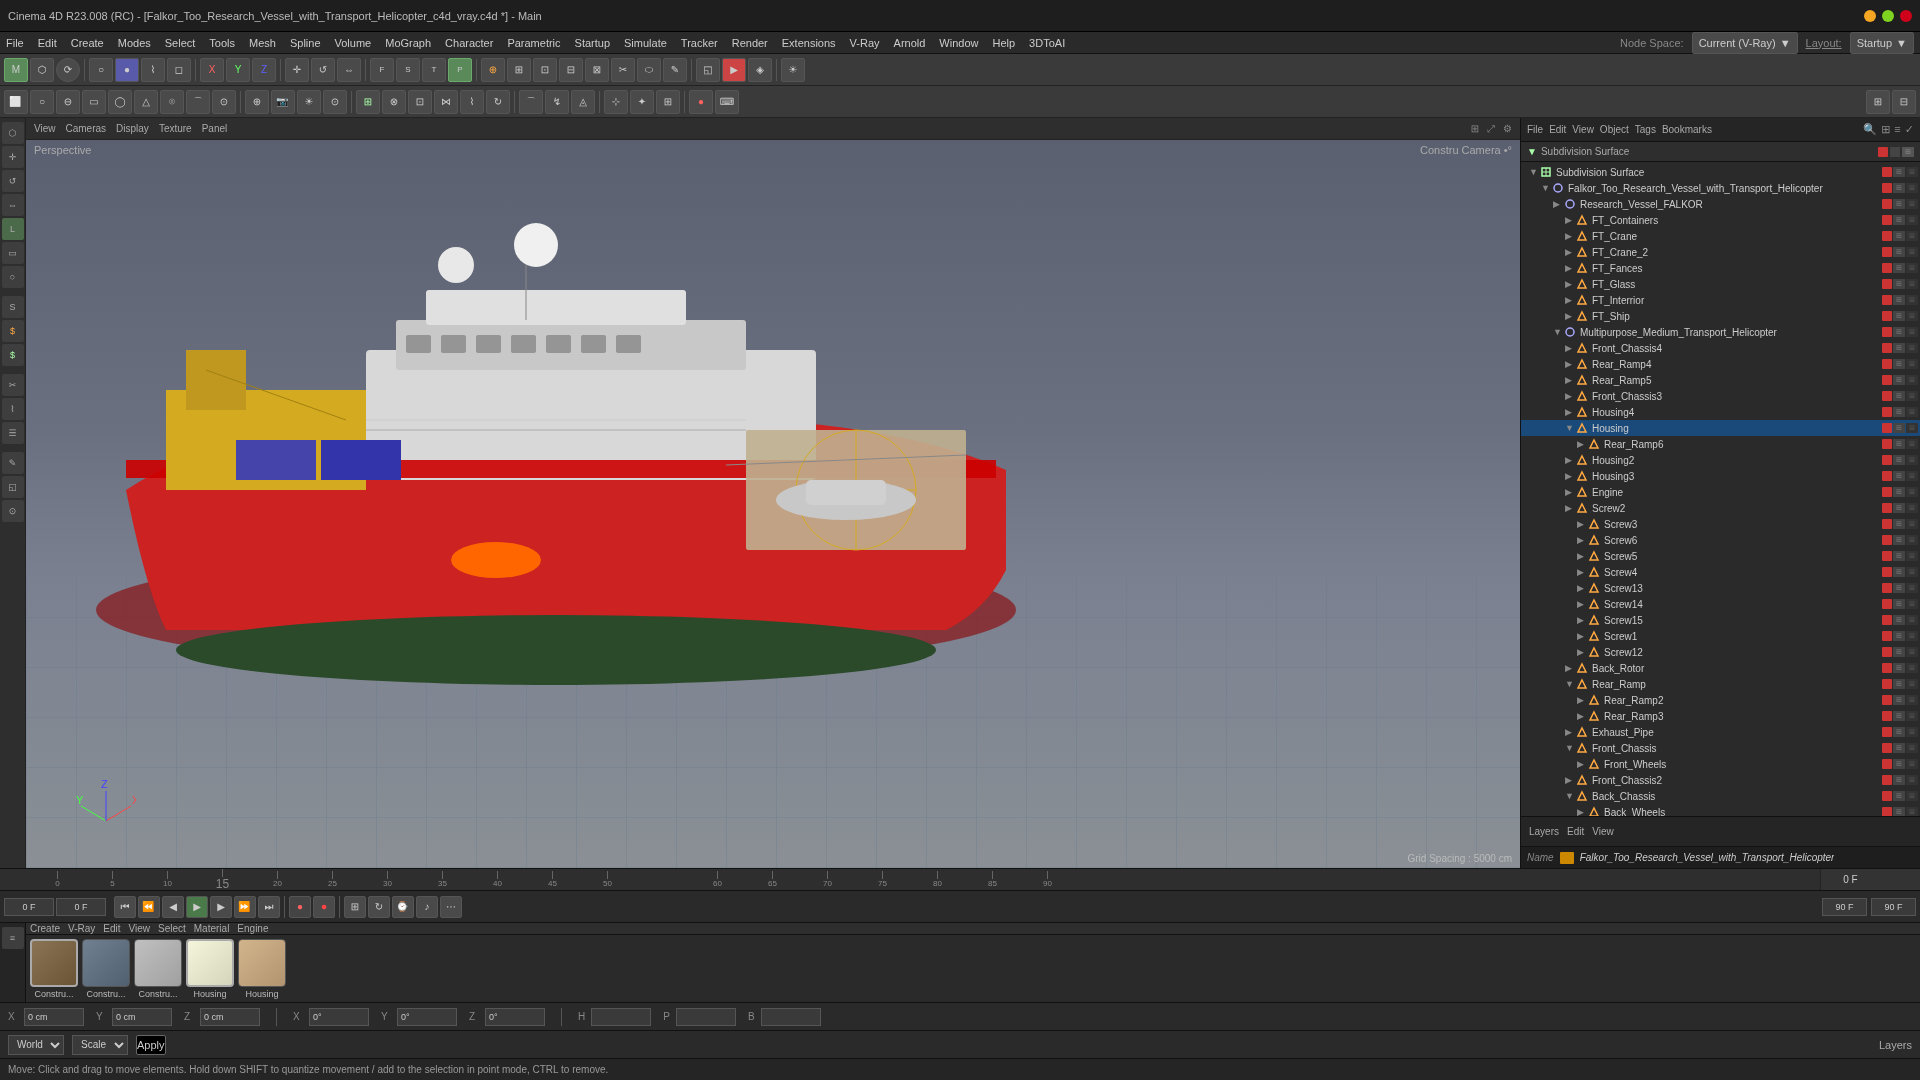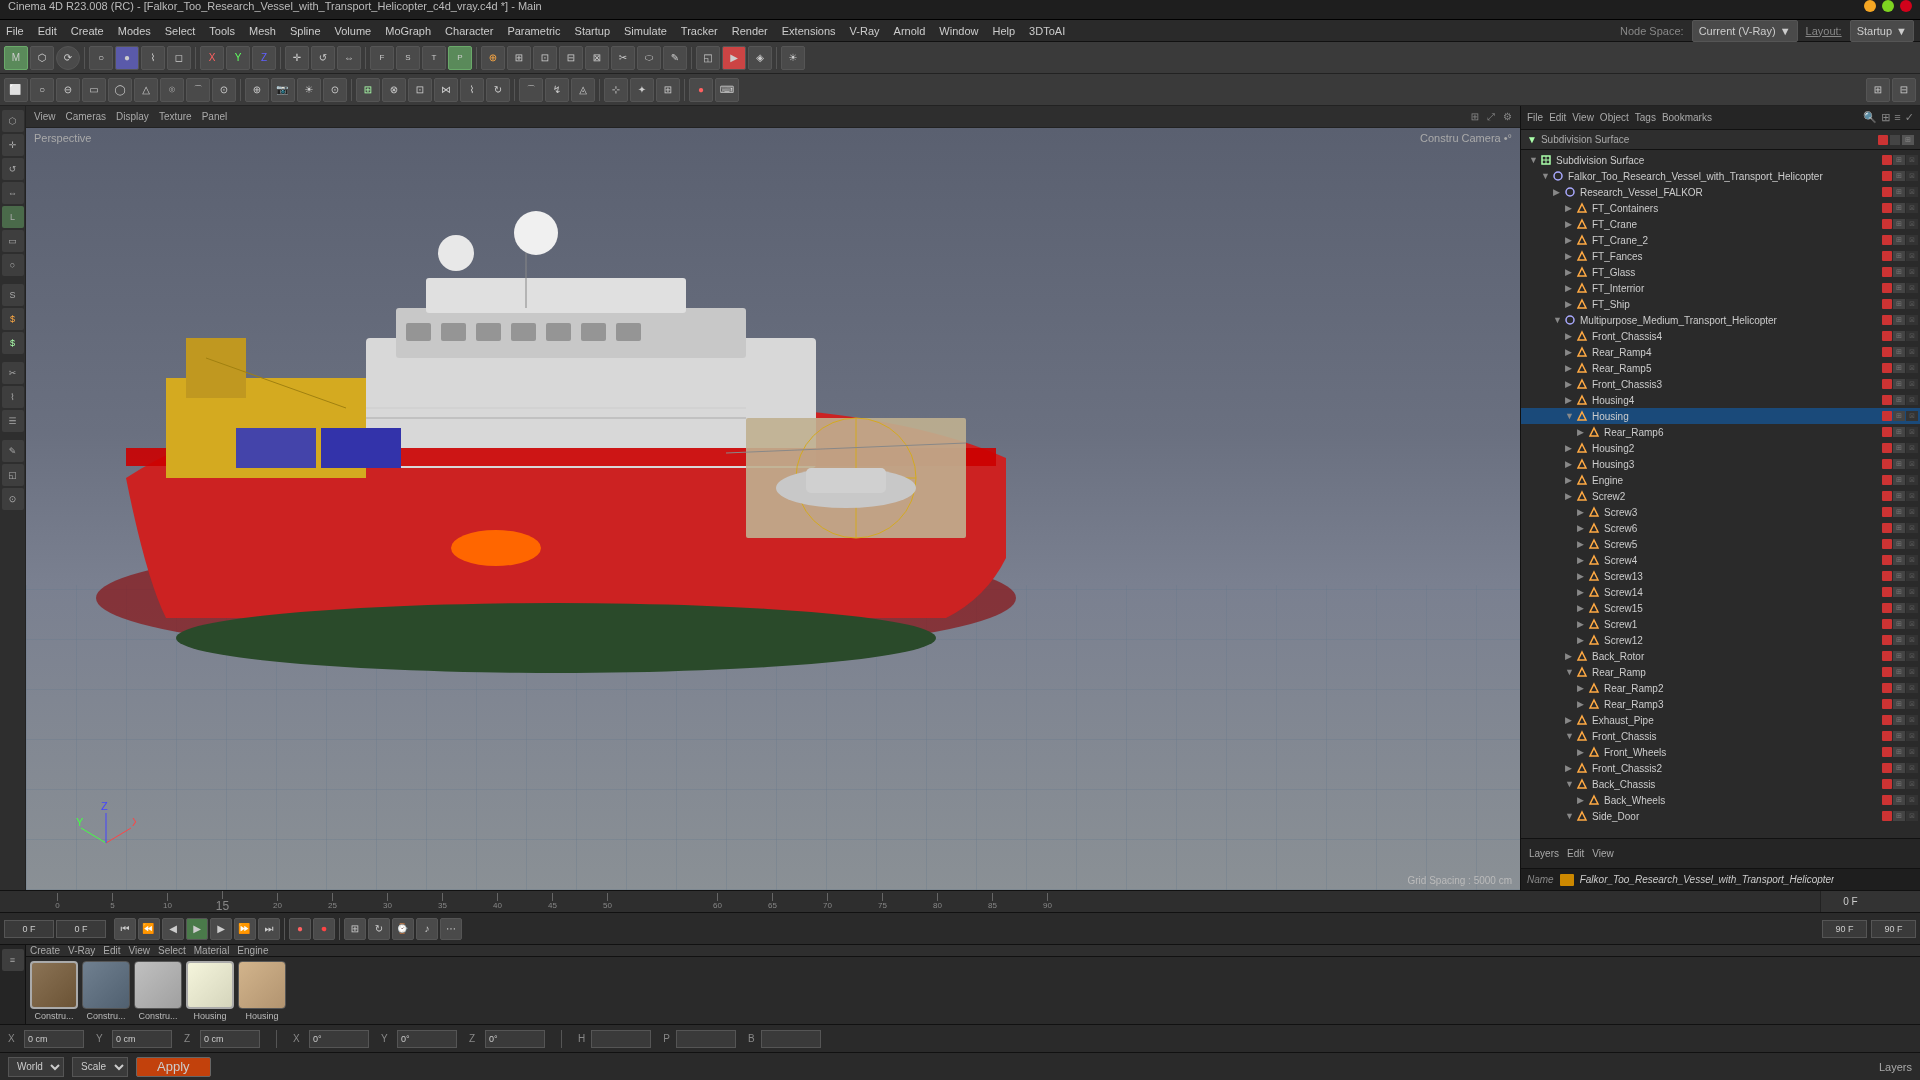--- a/index.html
+++ b/index.html
@@ -67,37 +67,37 @@
 
     
     #coords-bar { height: 28px; background: #2a2a2a; display: flex; align-items: center; padding: 0 8px; gap: 12px; border-top: 1px solid #111; }
     .coord-group { display: flex; align-items: center; gap: 4px; }
     .coord-label { color: #888; font-size: 10px; width: 12px; }
     .coord-field { background: #3a3a3a; border: 1px solid #555; height: 18px; width: 60px; color: #ccc; font-size: 9px; padding: 0 3px; display: flex; align-items: center; }
 
     
     #apply-bar { height: 28px; background: #2a2a2a; display: flex; align-items: center; padding: 0 8px; gap: 8px; border-top: 1px solid #111; }
     #apply-bar select { background: #3a3a3a; border: 1px solid #555; color: #ccc; height: 20px; font-size: 10px; padding: 0 4px; }
-    #apply-bar button { background: #c2410c; border: 1px solid #666; color: #ccc; height: 20px; padding: 0 20px; font-size: 13px; cursor: pointer; border-radius: 2px; }
+    #apply-bar button { background: #000000; border: 1px solid #666; color: #ccc; height: 20px; padding: 0 0; font-size: 11px; cursor: pointer; border-radius: 2px; }
 
     
     #status-bar { height: 22px; background: #252525; display: flex; align-items: center; padding: 0 8px; border-top: 1px solid #111; }
     #status-bar span { color: #999; font-size: 10px; }
 
     
     ::-webkit-scrollbar { width: 6px; height: 6px; }
     ::-webkit-scrollbar-track { background: #2a2a2a; }
     ::-webkit-scrollbar-thumb { background: #555; border-radius: 3px; }
 
     
     #name-bar { height: 22px; background: #1e1e1e; display: flex; align-items: center; padding: 0 6px; gap: 6px; }
     #name-bar span { color: #ccc; font-size: 10px; font-style: italic; }
 
     
-    #window-chrome { background: #1e1e1e; height: 20px; display: flex; align-items: flex-start; justify-content: space-between; padding: 0 8px; border-bottom: 1px solid #000; }
+    #window-chrome { background: #1e1e1e; height: 32px; display: flex; align-items: center; justify-content: space-between; padding: 0 8px; border-bottom: 1px solid #000; }
     .chrome-title { color: #bbb; font-size: 11px; }
     .chrome-btns { display: flex; gap: 6px; }
     .chrome-btn { width: 12px; height: 12px; border-radius: 50%; display: inline-block; }
     .chrome-min { background: #f5a623; }
     .chrome-max { background: #7ed321; }
     .chrome-close { background: #d0021b; }
 
     #full-layout { display: flex; flex-direction: column; height: 1080px; }
     #viewport-and-right { display: flex; flex: 1; overflow: hidden; }
   </style>
@@ -1255,13 +1255,16 @@
     </select>
     <select>
       <option>Scale</option>
     </select>
     <button>Apply</button>
     <div style="margin-left:auto;display:flex;align-items:center;gap:8px;">
       <span style="color:#aaa;cursor:pointer;">Layers</span>
     </div>
   </div>
 
+  <div id="status-bar">
+    <span>Move: Click and drag to move elements. Hold down SHIFT to quantize movement / add to the selection in point mode, CTRL to remove.</span>
+  </div>
 </div>
 
 </body></html>

